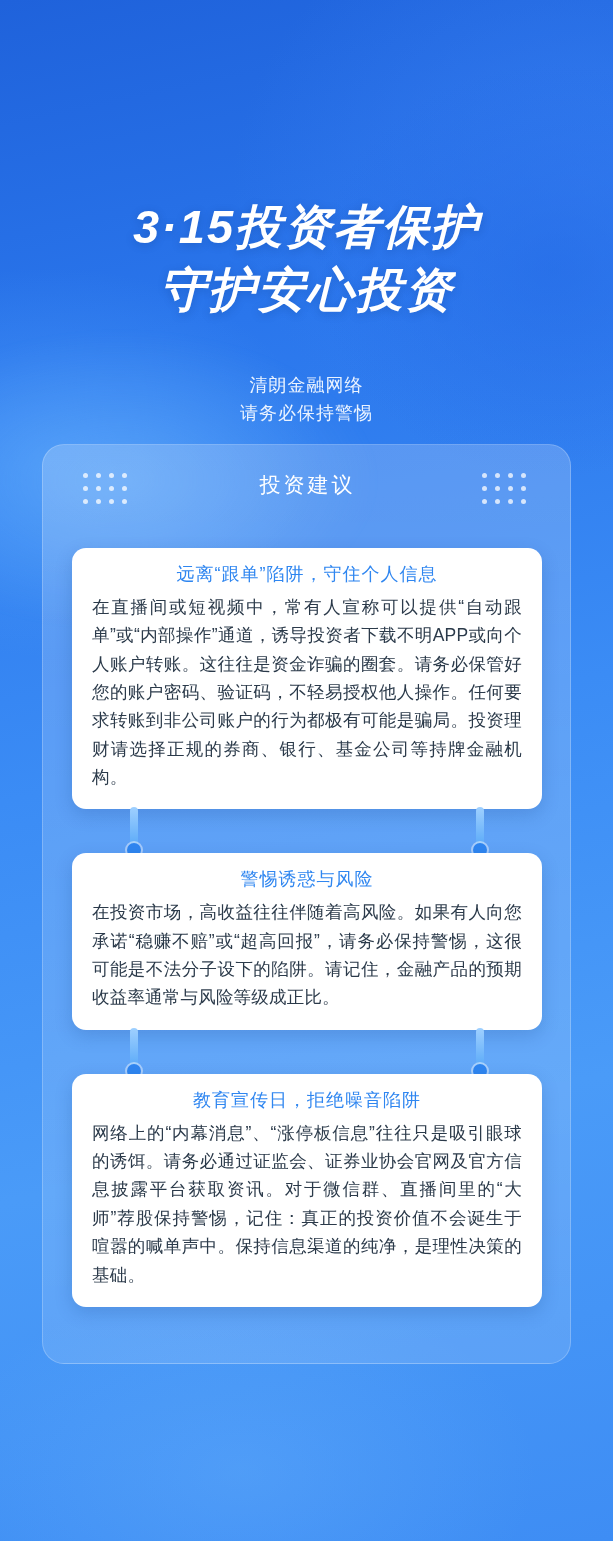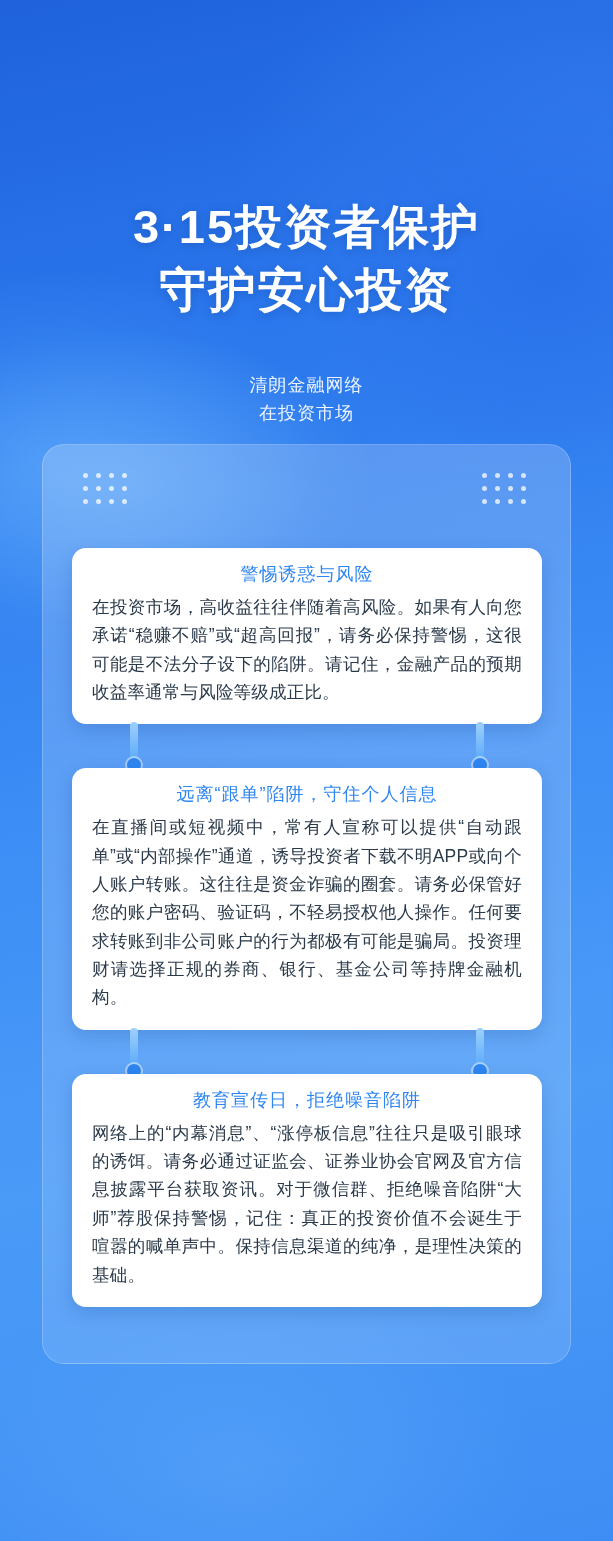--- a/index.html
+++ b/index.html
@@ -71,20 +71,21 @@
     width: 613px;
     text-align: center;
   }
   .title-line {
     color: #ffffff;
     font-size: 47px;
     font-weight: bold;
     letter-spacing: 2px;
     line-height: 1.33;
     text-shadow: 0 2px 8px rgba(10,50,120,0.25);
+    font-style: italic;
   }
   .subtitle-block {
     position: absolute;
     top: 372px;
     left: 0;
     width: 613px;
     text-align: center;
   }
   .subtitle-line {
     color: #eaf3ff;
@@ -199,69 +200,70 @@
   <div class="swoosh3"></div>
 
 
   <div class="title-block">
     <div class="title-line">3·15投资者保护</div>
     <div class="title-line">守护安心投资</div>
   </div>
 
   <div class="subtitle-block">
     <div class="subtitle-line">清朗金融网络</div>
-    <div class="subtitle-line">在投资市场</div>
+    <div class="subtitle-line">请务必保持警惕</div>
   </div>
 
   <div class="panel">
     <div class="panel-header">
       <div class="dots left">
         <i></i>
           <i></i>
           <i></i>
           <i></i>
         <i></i>
           <i></i>
           <i></i>
           <i></i>
         <i></i>
           <i></i>
           <i></i>
           <i></i>
       </div>
+      <div class="panel-title">投资建议</div>
       <div class="dots right">
         <i></i>
           <i></i>
           <i></i>
           <i></i>
         <i></i>
           <i></i>
           <i></i>
           <i></i>
         <i></i>
           <i></i>
           <i></i>
           <i></i>
       </div>
     </div>
   </div>
 
   <div class="cards">
+    <div class="card">
+      <div class="card-title">远离“跟单”陷阱，守住个人信息</div>
+      <div class="card-body">在直播间或短视频中，常有人宣称可以提供“自动跟单”或“内部操作”通道，诱导投资者下载不明APP或向个人账户转账。这往往是资金诈骗的圈套。请务必保管好您的账户密码、验证码，不轻易授权他人操作。任何要求转账到非公司账户的行为都极有可能是骗局。投资理财请选择正规的券商、银行、基金公司等持牌金融机构。</div>
+      <div class="pin l"></div>
+      <div class="pin r"></div>
+    </div>
+
     <div class="card">
       <div class="card-title">警惕诱惑与风险</div>
       <div class="card-body">在投资市场，高收益往往伴随着高风险。如果有人向您承诺“稳赚不赔”或“超高回报”，请务必保持警惕，这很可能是不法分子设下的陷阱。请记住，金融产品的预期收益率通常与风险等级成正比。</div>
       <div class="pin l"></div>
       <div class="pin r"></div>
     </div>
 
     <div class="card">
-      <div class="card-title">远离“跟单”陷阱，守住个人信息</div>
-      <div class="card-body">在直播间或短视频中，常有人宣称可以提供“自动跟单”或“内部操作”通道，诱导投资者下载不明APP或向个人账户转账。这往往是资金诈骗的圈套。请务必保管好您的账户密码、验证码，不轻易授权他人操作。任何要求转账到非公司账户的行为都极有可能是骗局。投资理财请选择正规的券商、银行、基金公司等持牌金融机构。</div>
-      <div class="pin l"></div>
-      <div class="pin r"></div>
-    </div>
-
-    <div class="card">
       <div class="card-title">教育宣传日，拒绝噪音陷阱</div>
-      <div class="card-body">网络上的“内幕消息”、“涨停板信息”往往只是吸引眼球的诱饵。请务必通过证监会、证券业协会官网及官方信息披露平台获取资讯。对于微信群、拒绝噪音陷阱“大师”荐股保持警惕，记住：真正的投资价值不会诞生于喧嚣的喊单声中。保持信息渠道的纯净，是理性决策的基础。</div>
+      <div class="card-body">网络上的“内幕消息”、“涨停板信息”往往只是吸引眼球的诱饵。请务必通过证监会、证券业协会官网及官方信息披露平台获取资讯。对于微信群、直播间里的“大师”荐股保持警惕，记住：真正的投资价值不会诞生于喧嚣的喊单声中。保持信息渠道的纯净，是理性决策的基础。</div>
     </div>
   </div>
 </div>
 
 </body></html>

